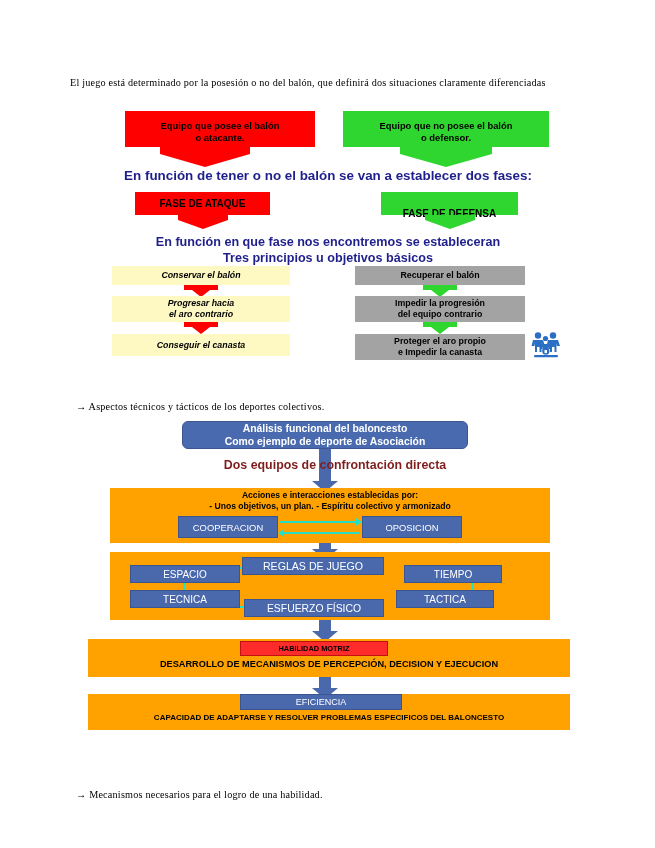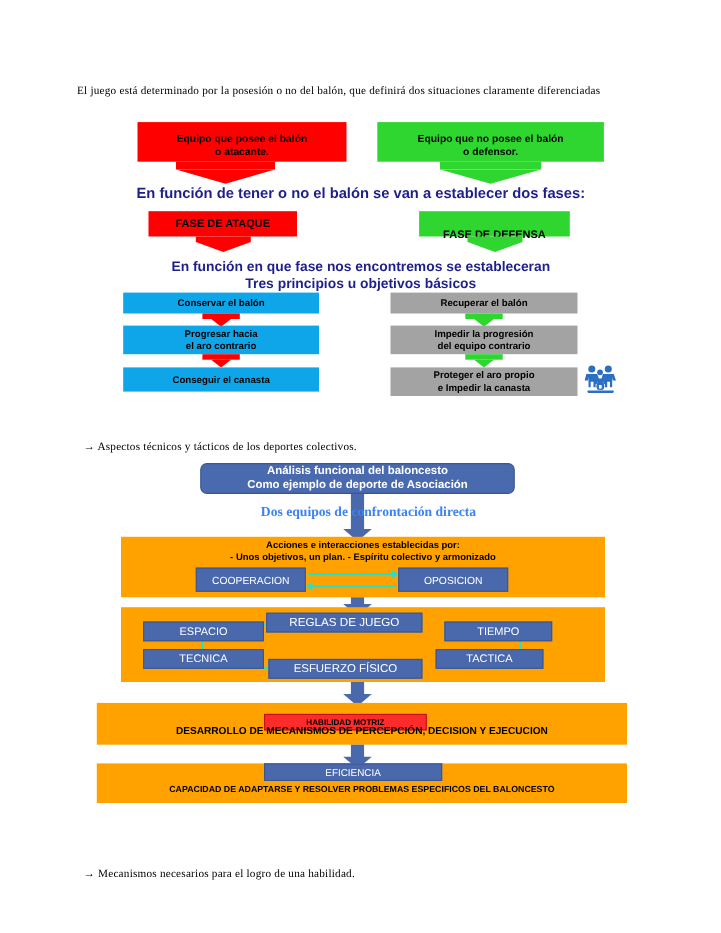--- a/index.html
+++ b/index.html
@@ -74,21 +74,21 @@
     align-items: center;
     justify-content: center;
     text-align: center;
     font-family: "Liberation Sans", sans-serif;
     font-weight: bold;
     font-size: 8.8px;
     line-height: 11px;
     color: #000000;
     white-space: pre-line;
   }
-  .bf-red   { background: #0ea5e9; }
+  .bf-red   { background: #fef9c3; font-style: italic; }
   .bf-green { background: #a3a3a3; }
 
   
   .navy-head {
     position: absolute;
     text-align: center;
     font-family: "Liberation Sans", sans-serif;
     font-weight: bold;
     color: #1f1f8c;
     white-space: pre-line;
@@ -132,38 +132,37 @@
     text-align: center;
     font-family: "Liberation Sans", sans-serif;
     font-weight: bold;
     color: #000000;
     white-space: pre-line;
   }
 
   .red-text {
     position: absolute;
     text-align: center;
-    font-family: Liberation Serif, serif;
-    font-weight: bold;
-    color: #3b82f6;
+    font-family: Liberation Sans, sans-serif;
+    font-weight: bold;
+    color: #7f1d1d;
   }
 
   .red-node {
     position: absolute;
     box-sizing: border-box;
     background: #fe2b2b;
     border: 1px solid #c01010;
     color: #000000;
     display: flex;
     align-items: center;
     justify-content: center;
     text-align: center;
     font-family: "Liberation Sans", sans-serif;
     font-weight: bold;
-    margin-top: 8px;
   }
 
   
   .bluearrow { position: absolute; }
   .bluearrow .shaft { position: absolute; background: #4a69ad; }
   .bluearrow .head {
     position: absolute;
     width: 0; height: 0;
     border-left: 13px solid transparent;
     border-right: 13px solid transparent;

